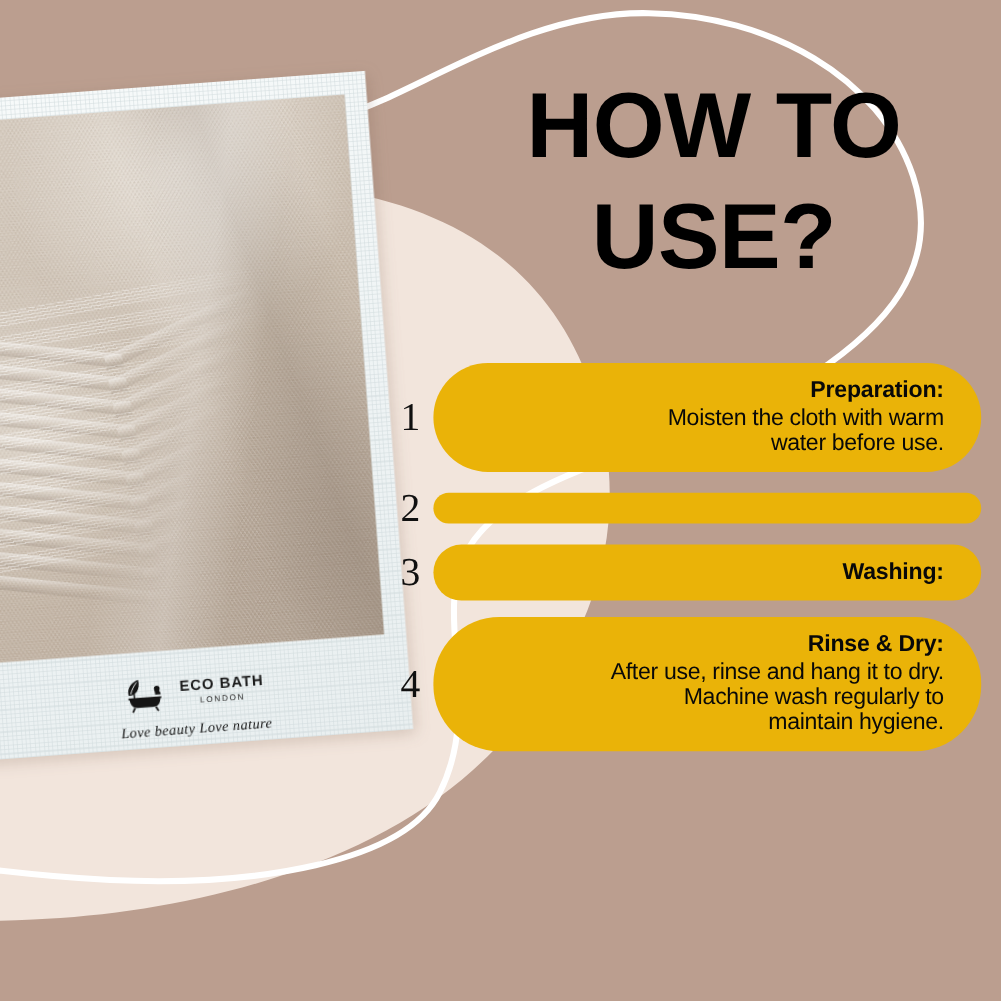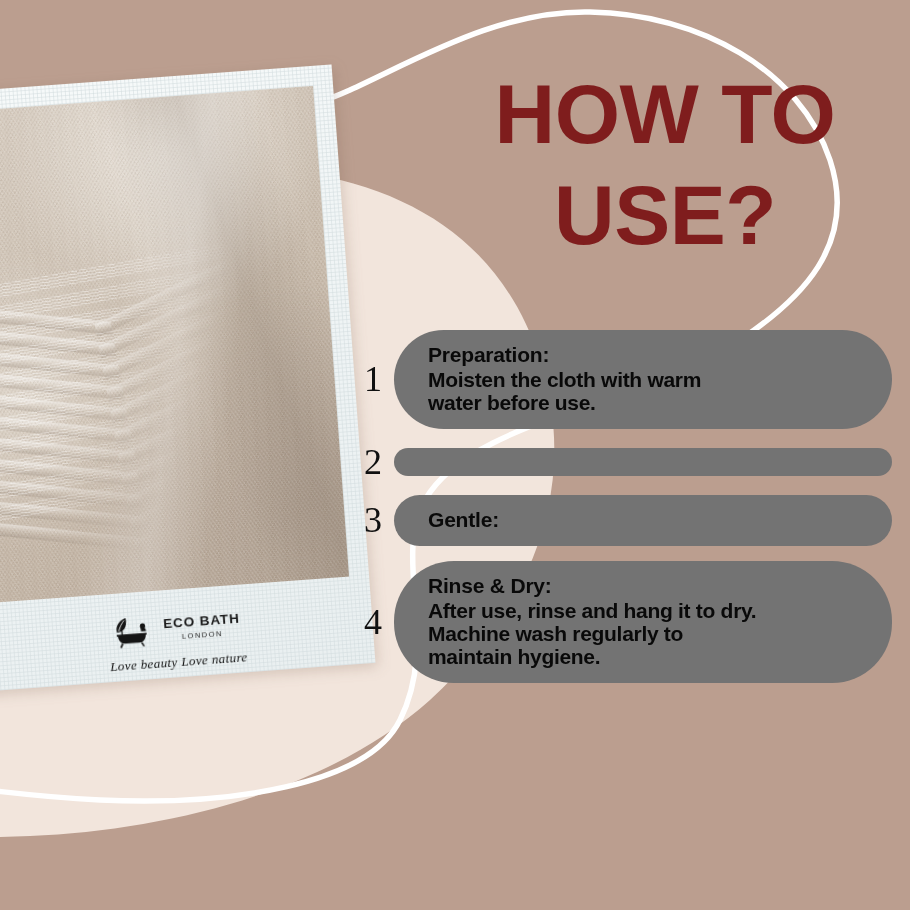--- a/index.html
+++ b/index.html
@@ -158,25 +158,25 @@
     font-family: "Liberation Serif", serif;
     font-style: italic;
     font-size: 13px;
     color: #141414;
     letter-spacing: 0.4px;
   }
 
   
   #title-block {
     position: absolute;
-    left: 430px;
+    left: 414px;
     top: 74px;
     width: 470px;
     text-align: center;
-    color: #7f1d1d;
+    color: #000000;
     font-weight: 700;
     line-height: 0.97;
     letter-spacing: -0.5px;
   }
   .title-line {
     display: block;
     font-size: 84px;
     font-weight: 700;
     font-family: "Liberation Sans", sans-serif;
   }
@@ -200,38 +200,38 @@
     flex: 0 0 42px;
     text-align: center;
     font-family: "Liberation Serif", serif;
     font-size: 36px;
     font-weight: 400;
     color: #101010;
     line-height: 1;
   }
   .step-card {
     flex: 1 1 auto;
-    background: #737373;
+    background: #eab308;
     border-radius: 60px;
     padding: 13px 34px 15px;
     box-sizing: border-box;
-    text-align: left;
+    text-align: right;
     color: #090909;
   }
   .step-title {
     display: block;
     font-size: 21px;
     font-weight: 700;
     line-height: 1.12;
     letter-spacing: -0.2px;
   }
   .step-desc {
     display: block;
     font-size: 21px;
-    font-weight: 700;
+    font-weight: 400;
     line-height: 1.1;
     letter-spacing: -0.3px;
     margin-top: 1px;
     white-space: pre-line;
   }
 </style>
 </head>
 <body>
 
 <div id="poster">
@@ -328,21 +328,21 @@
 
     <div class="step-row">
       <div class="step-num">2</div>
       <div class="step-card">
       </div>
     </div>
 
     <div class="step-row">
       <div class="step-num">3</div>
       <div class="step-card">
-        <span class="step-title">Gentle:</span>
+        <span class="step-title">Washing:</span>
       </div>
     </div>
 
     <div class="step-row">
       <div class="step-num">4</div>
       <div class="step-card">
         <span class="step-title">Rinse &amp; Dry:</span>
         <span class="step-desc">After use, rinse and hang it to dry.
 Machine wash regularly to
 maintain hygiene.</span>

